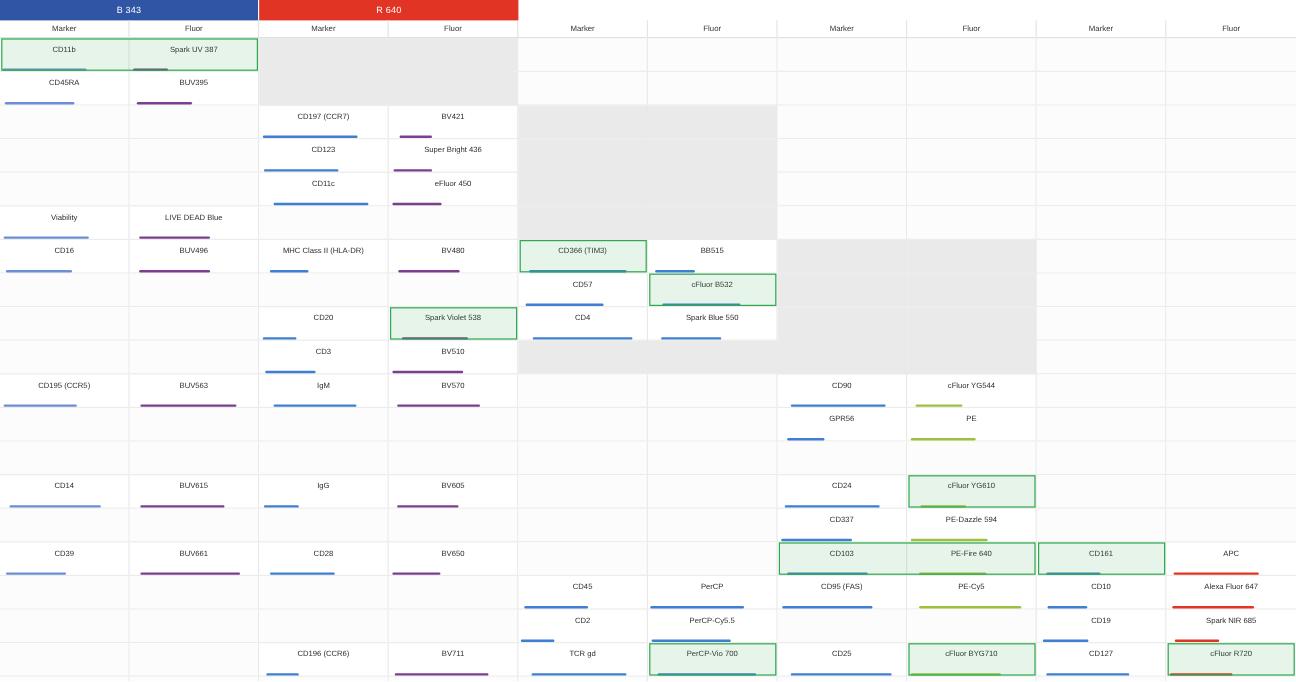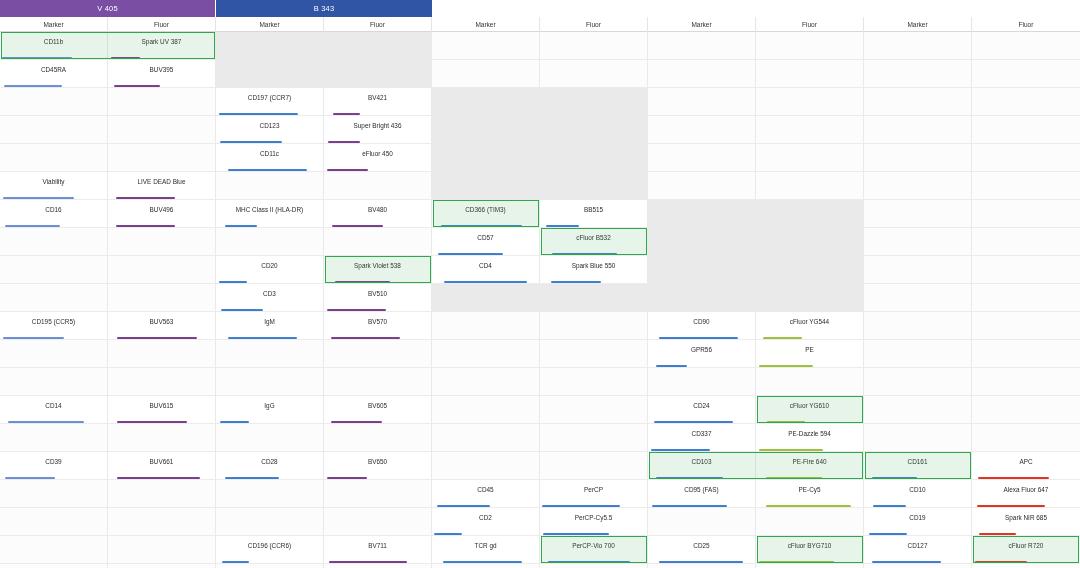--- a/index.html
+++ b/index.html
@@ -108,22 +108,22 @@
     pointer-events: none;
     z-index: 4;
   }
 </style>
 </head>
 <body>
 
 <div id="app">
 
   <div class="laser-row" id="laser-row">
-      <div class="laser-cell" style="width: 216px; background: rgb(122, 79, 163);">V 405</div>
       <div class="laser-cell" style="width: 216px; background: rgb(47, 85, 164);">B 343</div>
+      <div class="laser-cell" style="width: 216px; background: rgb(226, 52, 36);">R 640</div>
     </div>
   <div class="sub-row" id="sub-row">
       <div class="sub-cell" style="width: 108px;">Marker</div>
       <div class="sub-cell" style="width: 108px;">Fluor</div>
       <div class="sub-cell" style="width: 108px;">Marker</div>
       <div class="sub-cell" style="width: 108px;">Fluor</div>
       <div class="sub-cell" style="width: 108px;">Marker</div>
       <div class="sub-cell" style="width: 108px;">Fluor</div>
       <div class="sub-cell" style="width: 108px;">Marker</div>
       <div class="sub-cell" style="width: 108px;">Fluor</div>

